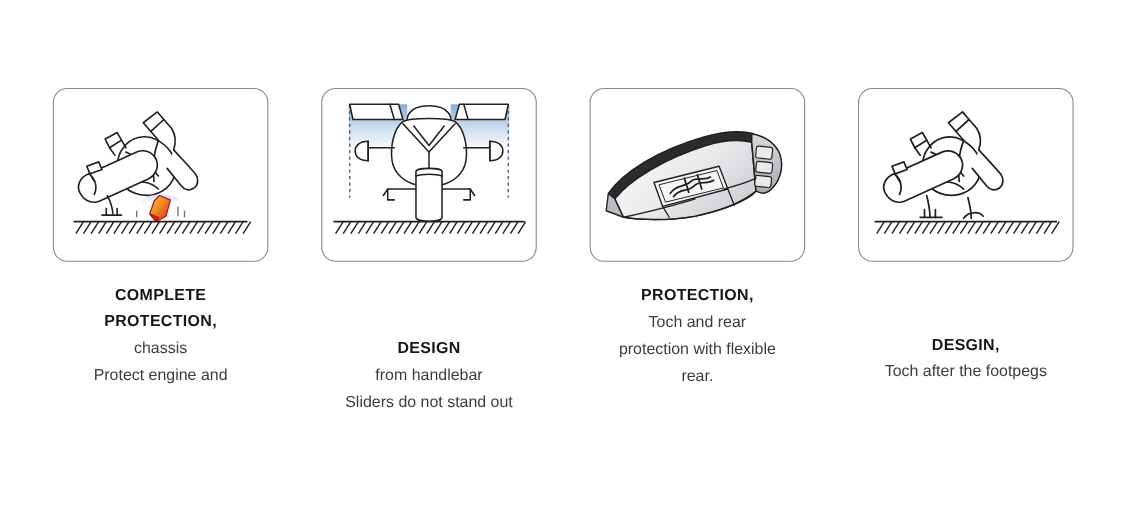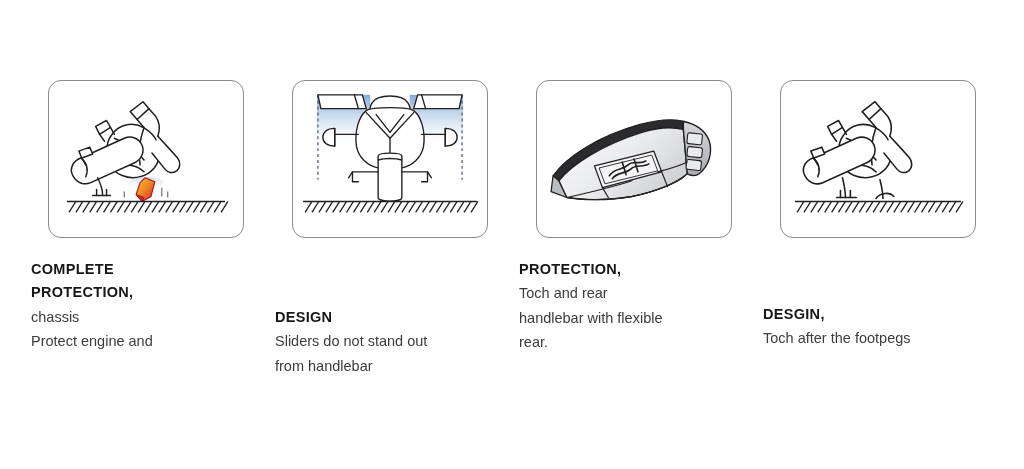--- a/index.html
+++ b/index.html
@@ -47,21 +47,21 @@
     overflow: hidden;
   }
   .illustration-frame svg {
     display: block;
     width: 100%;
     height: 100%;
   }
 
   .caption {
     width: 230px;
-    text-align: left;
+    text-align: center;
     margin-top: 20px;
   }
   .caption-title {
     display: block;
     font-size: 14.5px;
     font-weight: bold;
     color: #17171a;
     letter-spacing: 0.3px;
     line-height: 1.62;
   }
@@ -261,22 +261,22 @@
             <path d="M159 133 L166 122"></path>
               <path d="M166 133 L173 122"></path>
               <path d="M173 133 L180 122"></path>
             <path d="M180 133 L187 122"></path>
           </g>
         </g>
       </svg>
     </div>
     <div class="caption">
       <span class="caption-title">DESIGN</span>
+      <span class="caption-body">from handlebar</span>
       <span class="caption-body">Sliders do not stand out</span>
-      <span class="caption-body">from handlebar</span>
     </div>
   </div>
 
   <div class="feature-card c3">
     <div class="illustration-frame">
       <svg viewBox="0 0 196 158" xmlns="http://www.w3.org/2000/svg">
         <defs>
           <linearGradient id="partTop3" x1="0" y1="0" x2="1" y2="0.6">
             <stop offset="0%" stop-color="#fdfdfd"></stop>
             <stop offset="60%" stop-color="#e8e9eb"></stop>
@@ -325,21 +325,21 @@
           </g>
 
           <path d="M30 118 C48 121 72 121 96 117 C116 113 136 106 148 98
                    L152 94 C140 104 120 112 96 117 C68 122 42 120 30 118 Z" fill="#9c9fa3" stroke-width="1"></path>
         </g>
       </svg>
     </div>
     <div class="caption">
       <span class="caption-title">PROTECTION,</span>
       <span class="caption-body">Toch and rear</span>
-      <span class="caption-body">handlebar with flexible</span>
+      <span class="caption-body">protection with flexible</span>
       <span class="caption-body">rear.</span>
     </div>
   </div>
 
   <div class="feature-card c4">
     <div class="illustration-frame">
       <svg viewBox="0 0 196 158" xmlns="http://www.w3.org/2000/svg">
         <g fill="none" stroke="#231f20" stroke-width="1.6" stroke-linecap="round" stroke-linejoin="round">
 
           <path d="M82 31 L95 21 L101 28 L89 39 Z" fill="#ffffff"></path>

